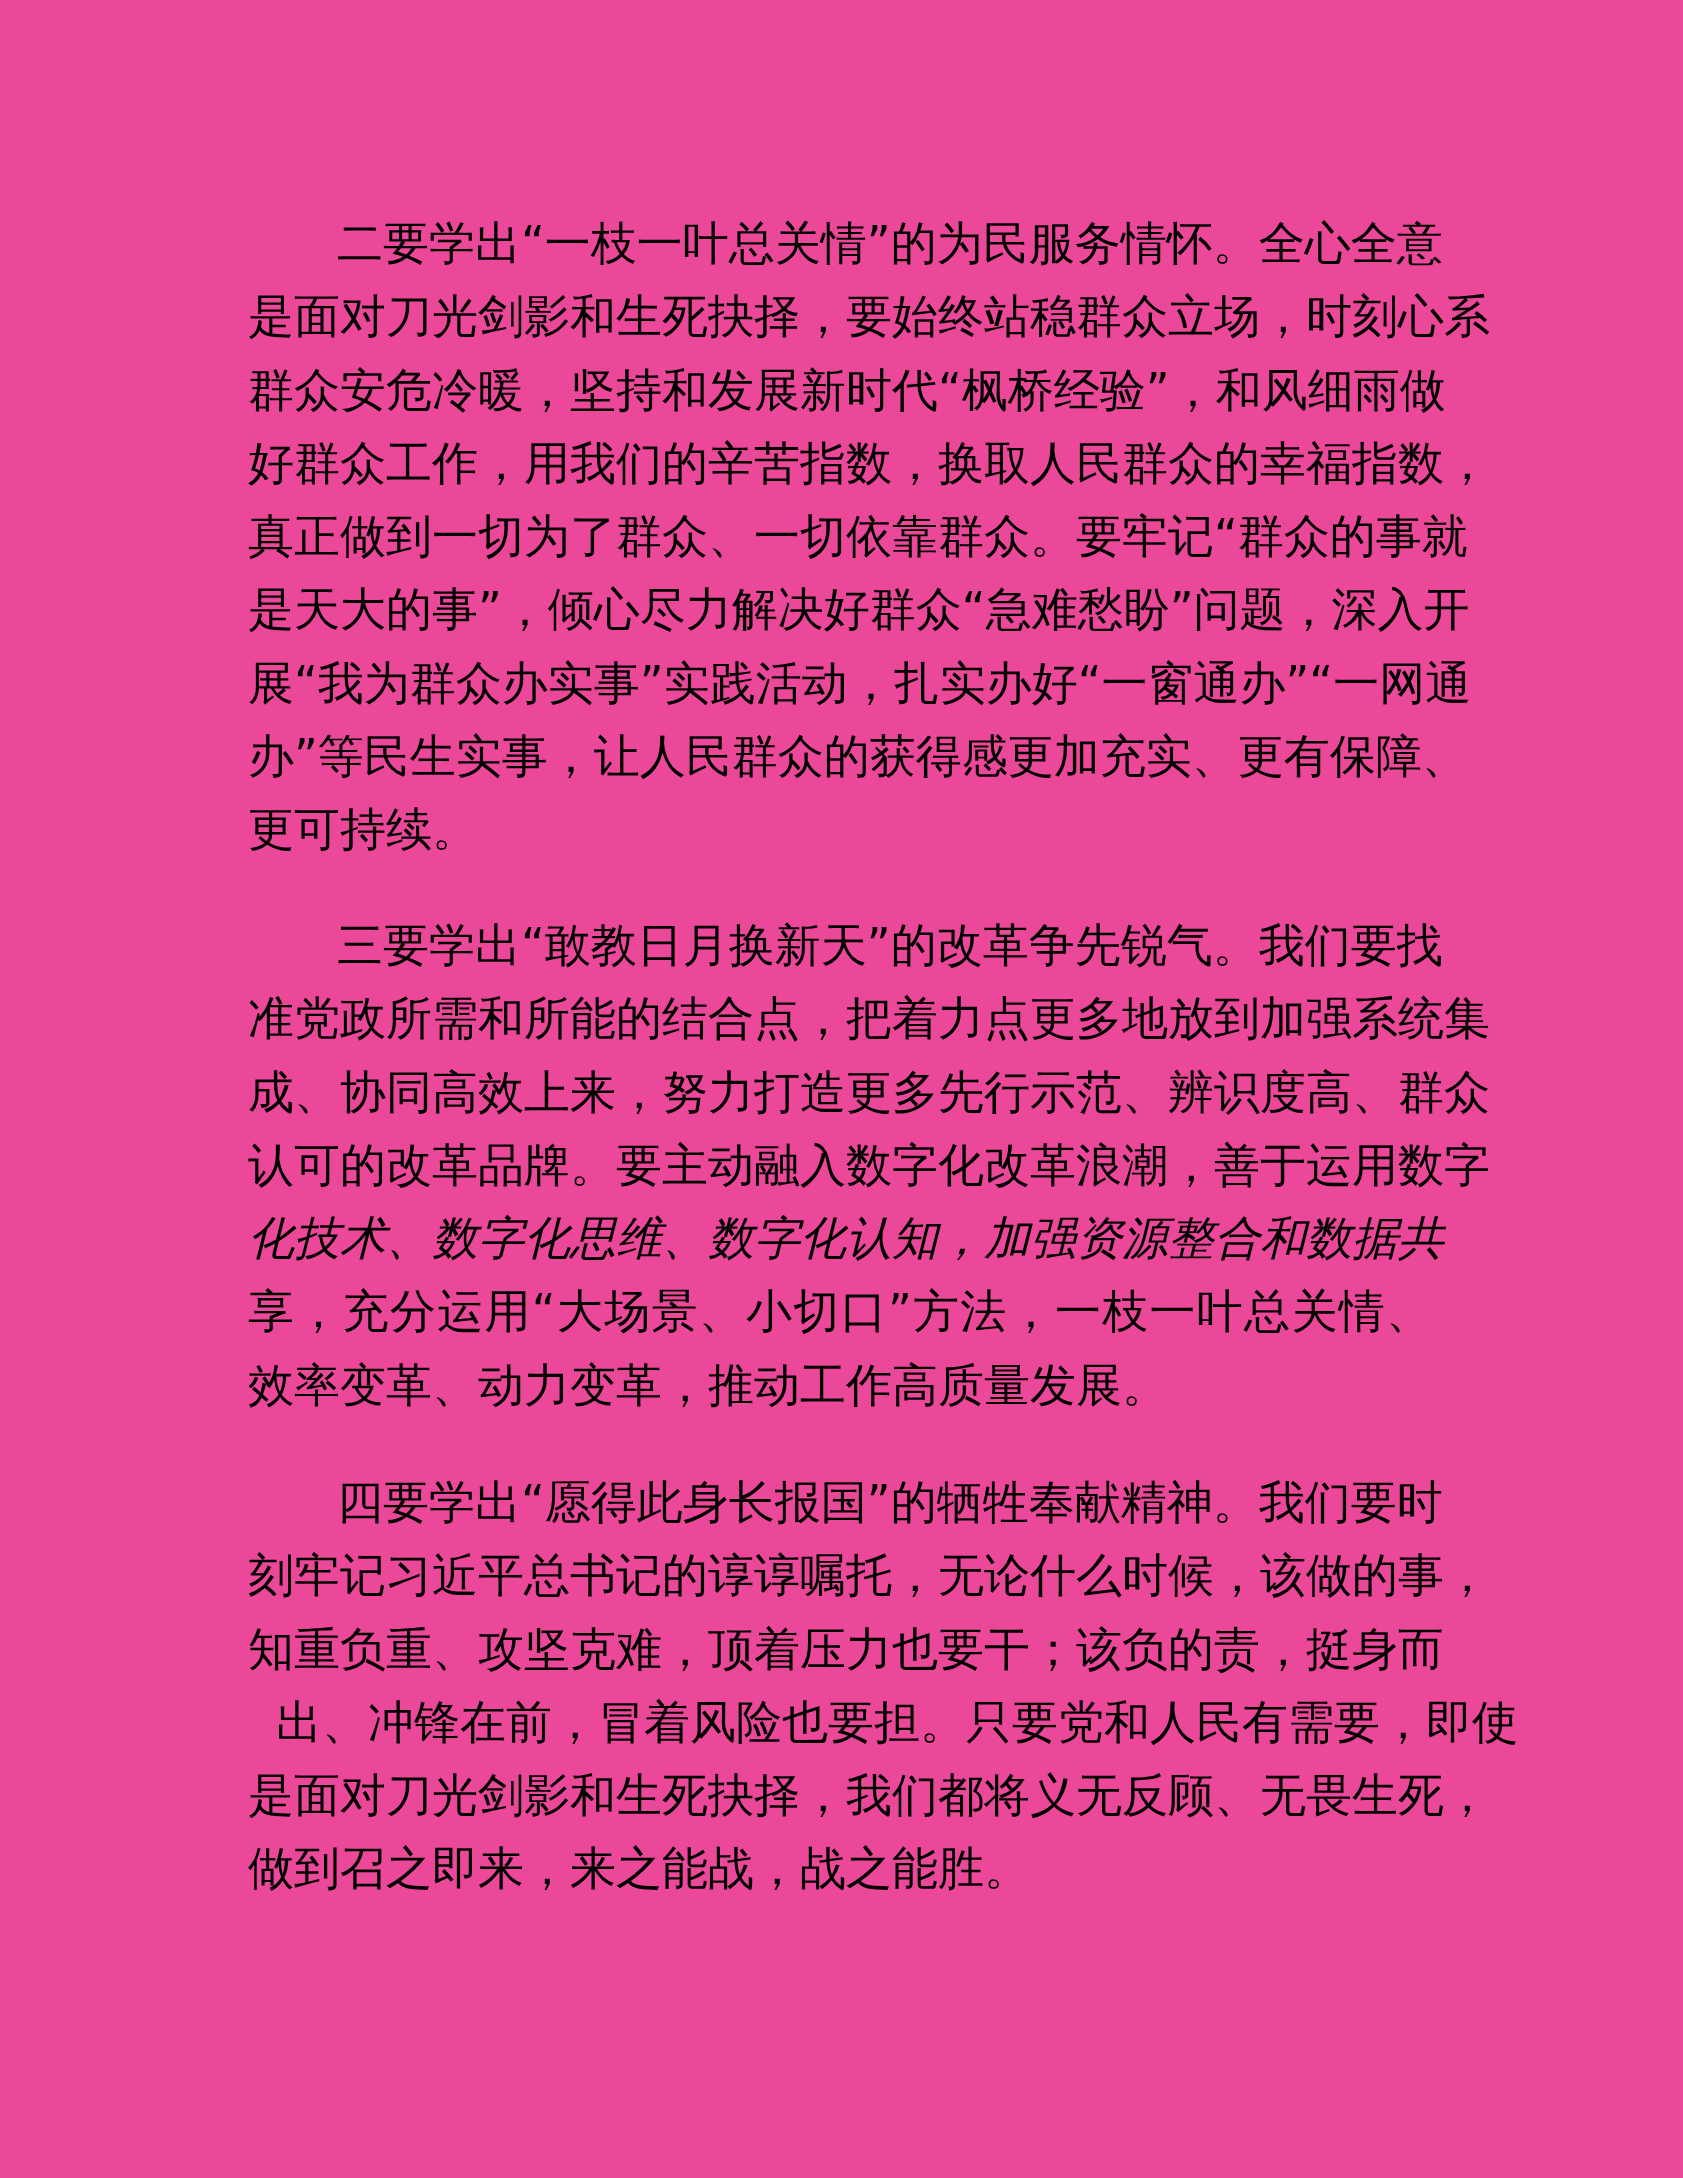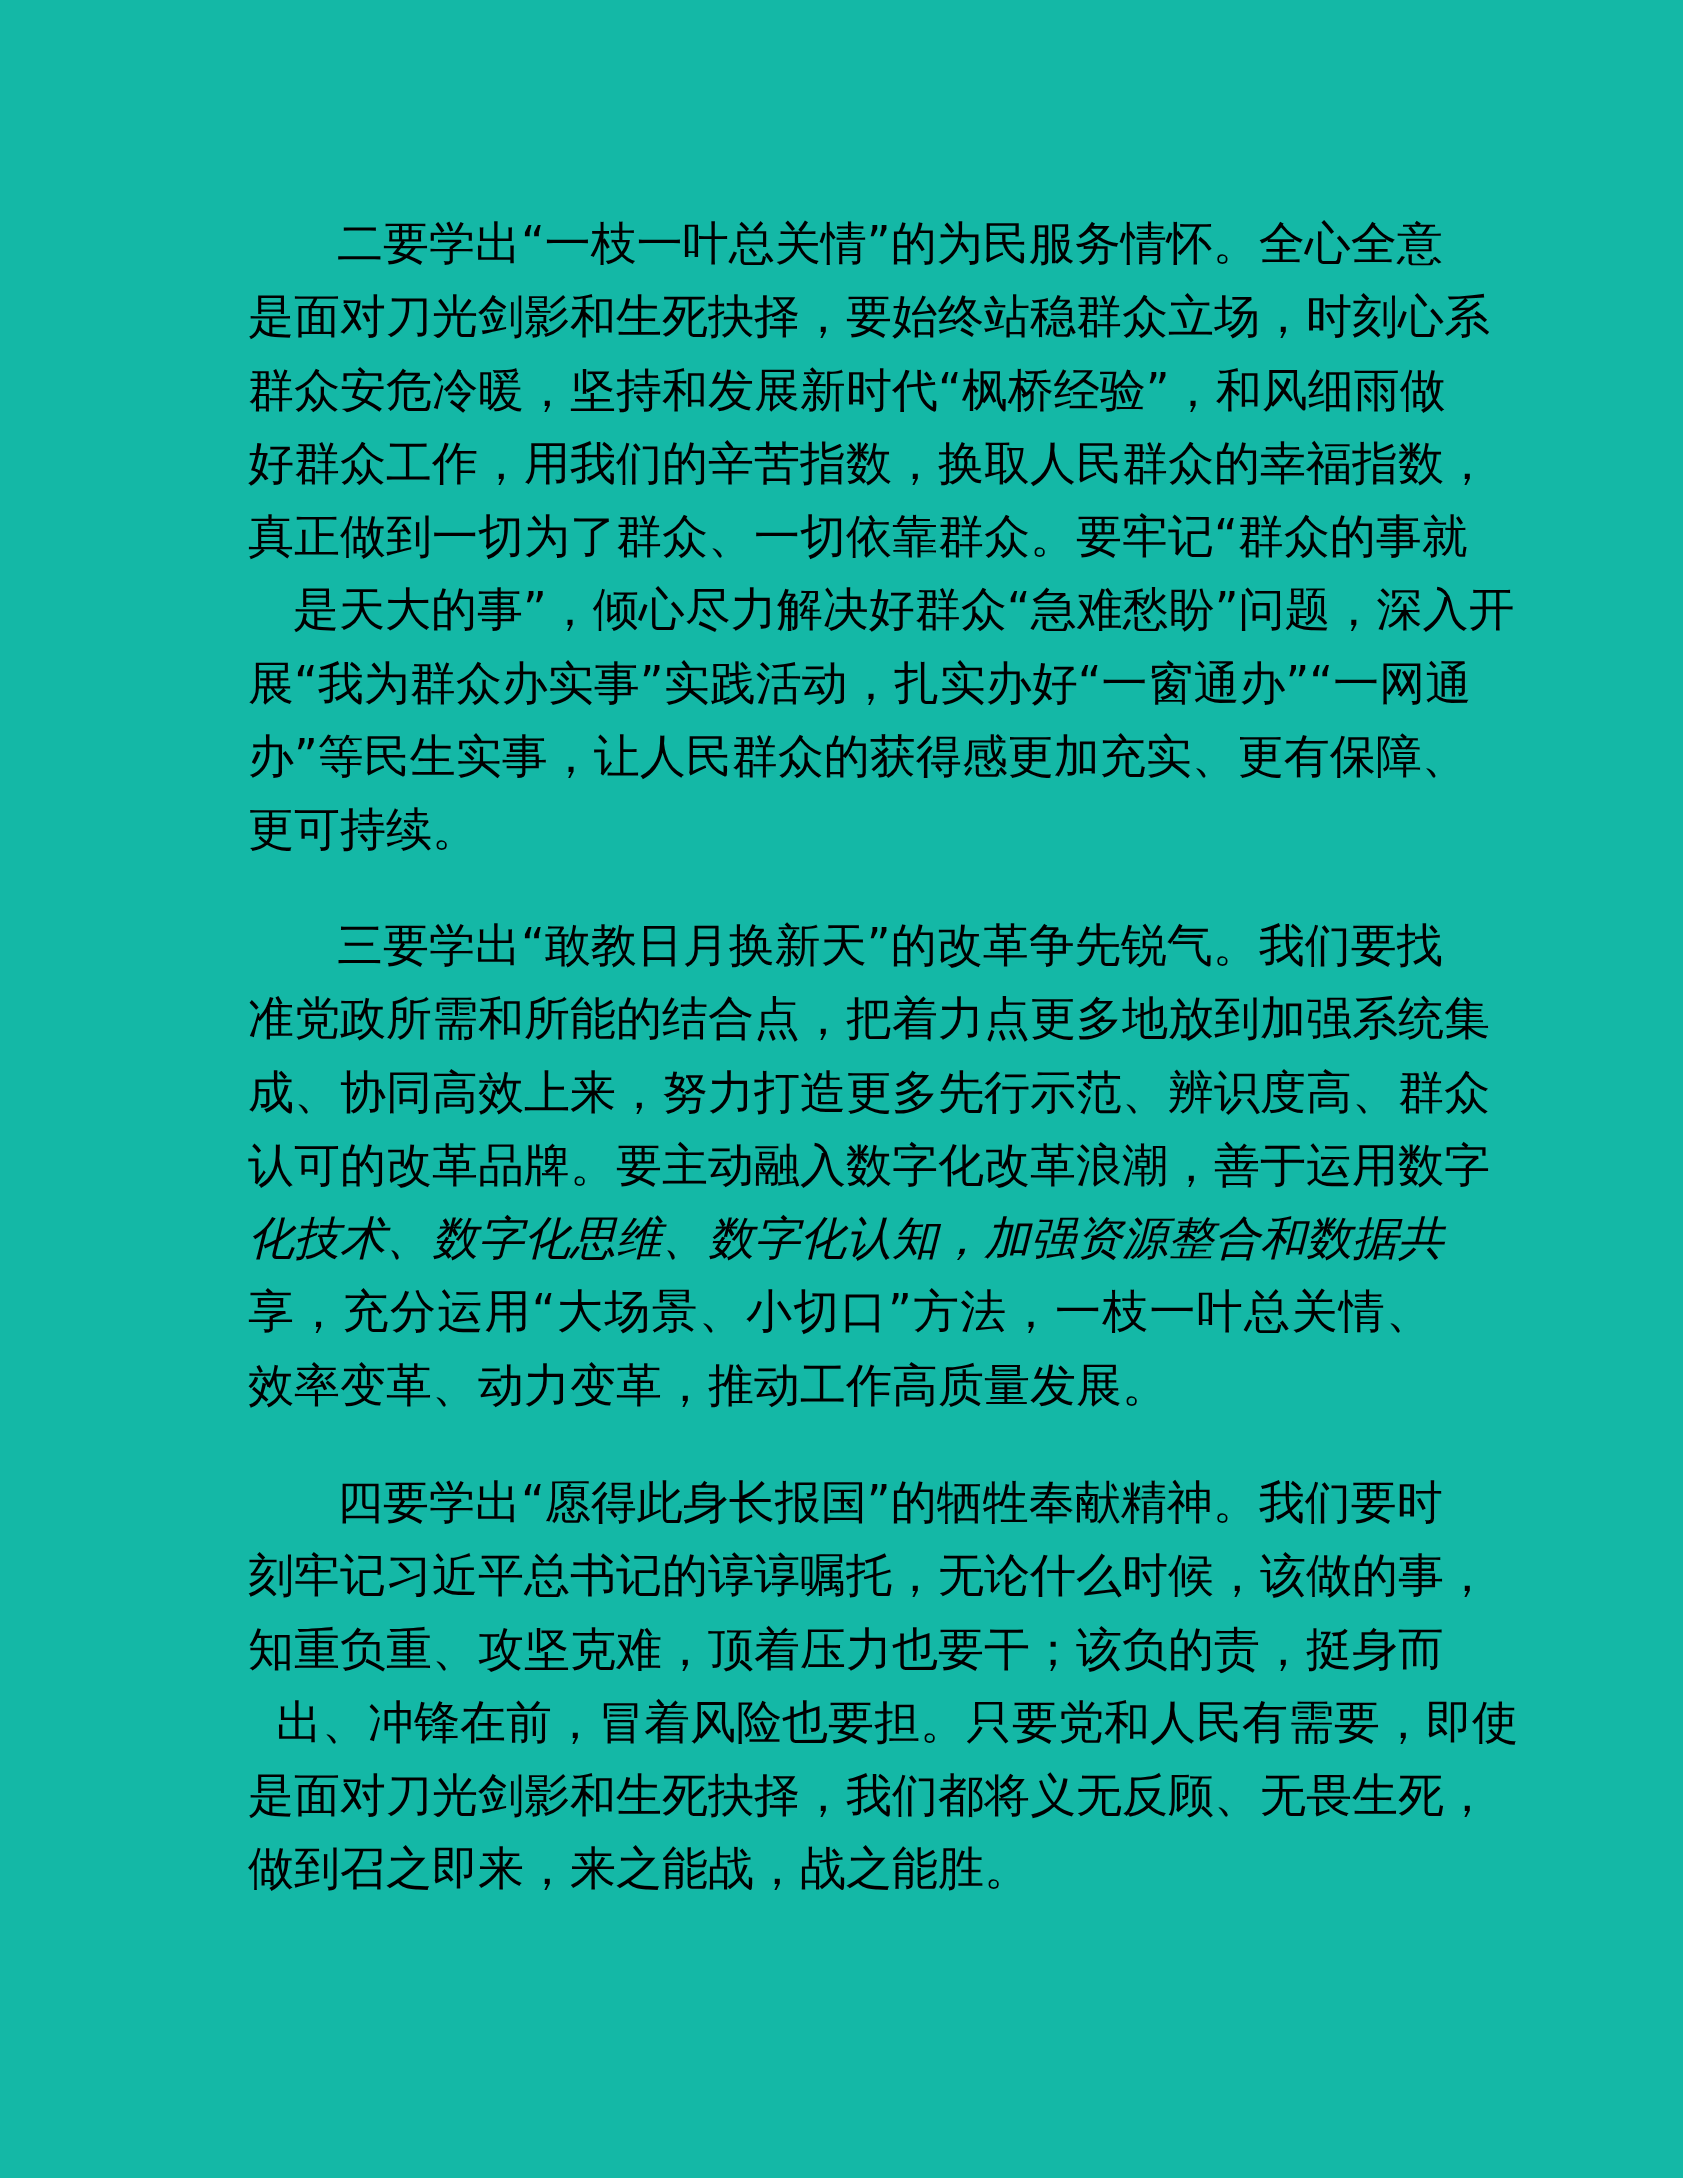--- a/index.html
+++ b/index.html
@@ -14,21 +14,21 @@
       overflow: hidden;
       font-family: "DejaVu Sans", "Liberation Sans", sans-serif;
       color: #000000;
     }
     .page {
       position: absolute;
       left: 0;
       top: 0;
       width: 1683px;
       height: 2178px;
-      background: #14b8a6;
+      background: #ec4899;
     }
     .para {
       position: absolute;
       left: 248px;
       width: 1184px;
     }
     .line {
       position: absolute;
       left: 0;
       height: 59px;
@@ -57,21 +57,21 @@
 <body>
 
 <div class="page">
 
   <div class="para" style="top:214px;">
     <div class="line indent full" style="top:0px;">二要学出“一枝一叶总关情”的为民服务情怀。全心全意</div>
     <div class="line full" style="top:73px;">是面对刀光剑影和生死抉择，要始终站稳群众立场，时刻心系</div>
     <div class="line full" style="top:147px;">群众安危冷暖，坚持和发展新时代“枫桥经验”，和风细雨做</div>
     <div class="line full" style="top:220px;">好群众工作，用我们的辛苦指数，换取人民群众的幸福指数，</div>
     <div class="line full" style="top:293px;">真正做到一切为了群众、一切依靠群众。要牢记“群众的事就</div>
-    <div class="line full" style="top:366px;margin-left:45px;">是天大的事”，倾心尽力解决好群众“急难愁盼”问题，深入开</div>
+    <div class="line full" style="top:366px;">是天大的事”，倾心尽力解决好群众“急难愁盼”问题，深入开</div>
     <div class="line full" style="top:440px;">展“我为群众办实事”实践活动，扎实办好“一窗通办”“一网通</div>
     <div class="line full" style="top:513px;">办”等民生实事，让人民群众的获得感更加充实、更有保障、</div>
     <div class="line last" style="top:586px;">更可持续。</div>
   </div>
 
   <div class="para" style="top:916px;">
     <div class="line indent full" style="top:0px;">三要学出“敢教日月换新天”的改革争先锐气。我们要找</div>
     <div class="line full" style="top:73px;">准党政所需和所能的结合点，把着力点更多地放到加强系统集</div>
     <div class="line full" style="top:147px;">成、协同高效上来，努力打造更多先行示范、辨识度高、群众</div>
     <div class="line full" style="top:220px;">认可的改革品牌。要主动融入数字化改革浪潮，善于运用数字</div>

